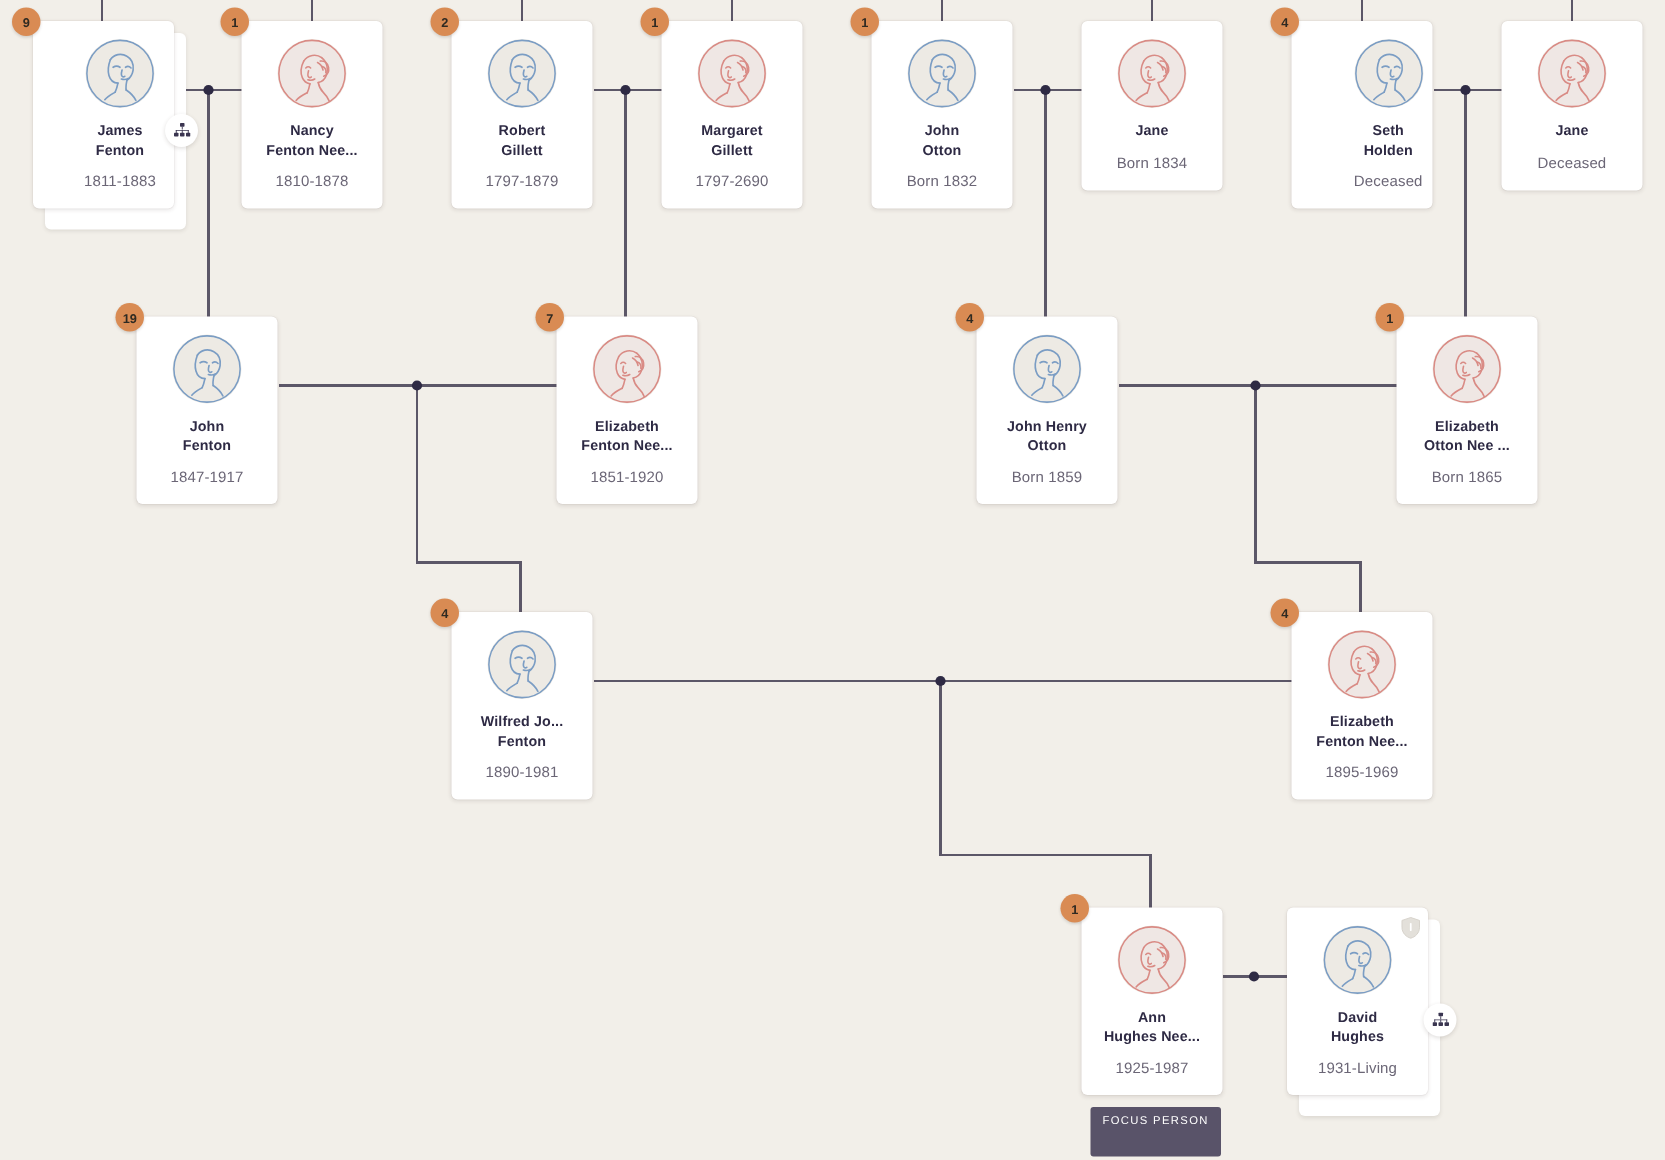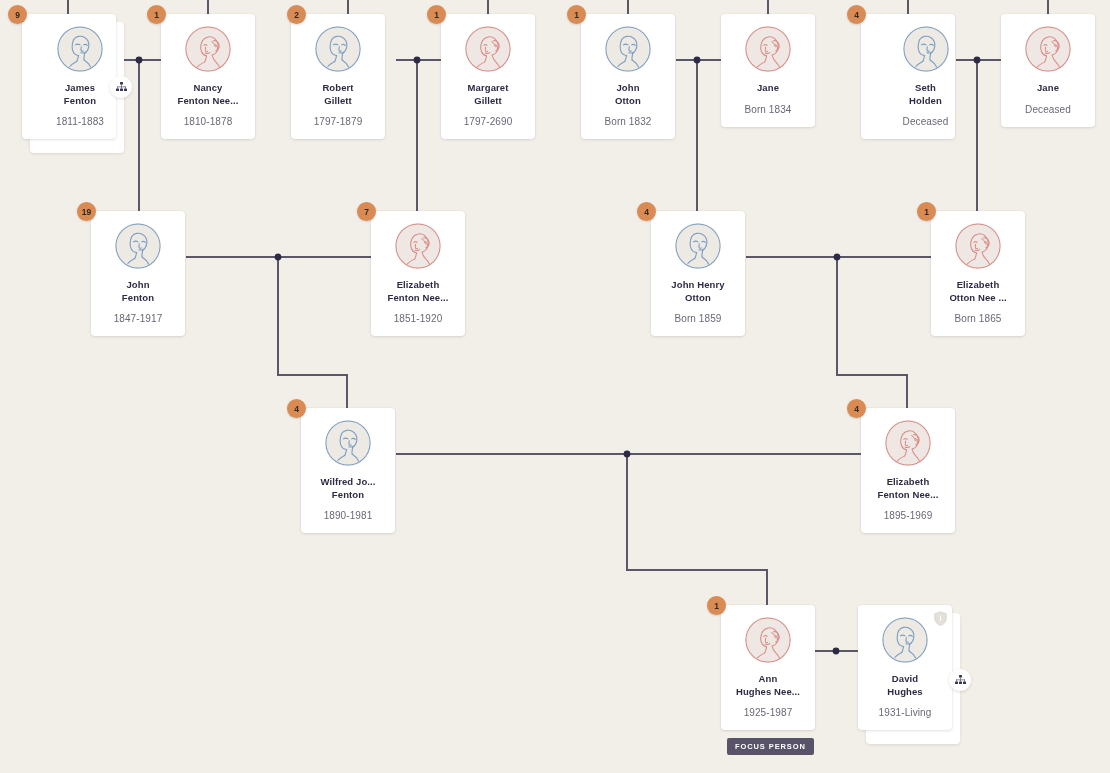--- a/index.html
+++ b/index.html
@@ -94,23 +94,23 @@
   }
   .shield-icon {
     position: absolute;
     z-index: 9;
   }
   .focus-pill {
     position: absolute;
     background: #595369;
     color: #FFFFFF;
     font-size: 7.5px;
-    font-weight: bold;
+    font-weight: normal;
     letter-spacing: 0.9px;
-    padding: 4px 8px 4px 8px;
+    padding: 4px 8px 20px 8px;
     border-radius: 2px;
     z-index: 10;
     white-space: nowrap;
   }
 </style>
 </head>
 <body>
 
 <div id="stage">
 
@@ -216,21 +216,21 @@
       <path d="M45 46 C44 50 43 53 45 55 C46 56 48 56 49 55"></path>
       <path d="M44 59 C47 60 51 60 54 58"></path>
       <path d="M58 34 C62 36 65 40 66 45"></path>
     </g>
   </svg>
         <div class="pname">Nancy
 Fenton Nee...</div>
         <div class="pdate">1810-1878</div>
       </div>
       <div class="badge" style="left: 147px; top: 5px;">1</div>
-      <div class="card" style="left: 291px; top: 14px;">
+      <div class="card" style="left: 301px; top: 14px;">
         <svg class="avatar" viewBox="0 0 100 100" xmlns="http://www.w3.org/2000/svg">
     <circle cx="50" cy="50" r="48" fill="#EDEAE4" stroke="#7B9DC4" stroke-width="2.2"></circle>
     <g fill="none" stroke="#7B9DC4" stroke-width="2.4" stroke-linecap="round" stroke-linejoin="round">
       <path d="M36 30 C33 38 32 46 34 53 C36 60 41 64 47 64"></path>
       <path d="M36 30 C41 22 52 20 60 25 C67 29 70 37 69 45 C68 52 64 57 60 60"></path>
       <path d="M60 60 C59 65 58 70 59 74"></path>
       <path d="M47 64 C46 69 45 73 43 77"></path>
       <path d="M43 77 C38 80 32 83 28 88"></path>
       <path d="M59 74 C65 78 70 83 73 89"></path>
       <path d="M40 41 C43 39 47 39 50 41"></path>

